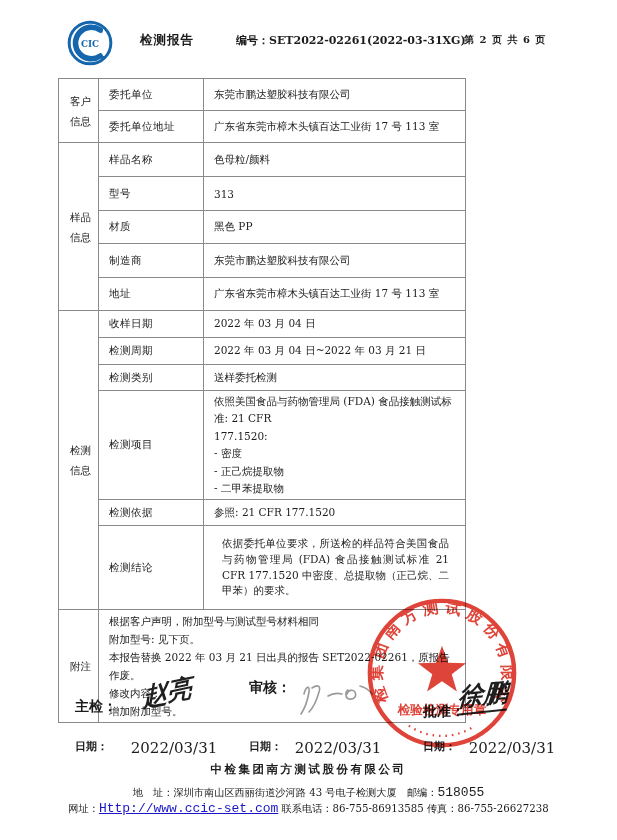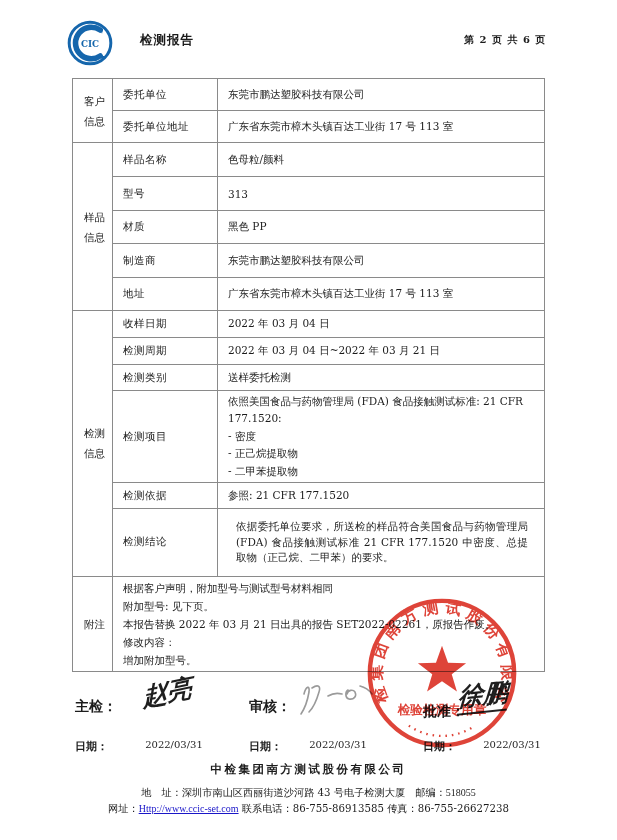--- a/index.html
+++ b/index.html
@@ -20,21 +20,21 @@
 
   
   .header{position:absolute;top:16px;left:58px;width:502px;height:54px;text-align:right;}
   .logo{position:absolute;left:4px;top:2px;width:56px;height:50px;}
   .doc-title{position:absolute;left:82px;top:16px;font-size:12.5px;font-weight:bold;letter-spacing:1px;}
   .report-no{position:absolute;left:178px;top:17px;font-size:11px;font-weight:bold;}
   .page-info{position:absolute;left:406px;top:17px;font-size:10px;font-weight:bold;word-spacing:2px;}
 
   
   table.report{
-    position:absolute;top:78px;left:72px;width:473px;
+    position:absolute;top:78px;left:58px;width:408px;
     border-collapse:collapse;table-layout:fixed;
     font-size:10.5px;
   }
   table.report td{
     border:1px solid var(--border_gray);
     vertical-align:middle;
     padding:2px 6px 2px 10px;
     overflow:hidden;
   }
   td.sec{
@@ -54,48 +54,49 @@
   .sig-label{position:absolute;font-size:14px;font-weight:bold;}
   .sig-name{
     position:absolute;font-size:25px;font-style:italic;font-weight:bold;
     color:#1e1e1e;white-space:nowrap;
     font-family:"DejaVu Serif","Liberation Serif",serif;
   }
   .sig-name.inspector{left:142px;top:676px;transform:rotate(-12deg) skewX(-8deg);}
   .sig-name.approver{left:458px;top:678px;transform:rotate(-6deg) skewX(-10deg);border-bottom:2px solid #222;}
   .sig-scribble{position:absolute;left:298px;top:680px;}
   .date-label{position:absolute;font-size:11px;font-weight:bold;top:739px;}
-  .date-value{position:absolute;font-size:10px;top:739px;width:96px;text-align:center;}
+  .date-value{position:absolute;font-size:15px;top:739px;width:96px;text-align:center;}
 
   
   .stamp{
     position:absolute;left:364px;top:595px;width:156px;height:156px;
     mix-blend-mode:multiply;opacity:0.92;pointer-events:none;
   }
 
   
   .footer{position:absolute;left:0;top:762px;width:617px;text-align:center;}
   .footer .company{font-size:11.5px;font-weight:bold;letter-spacing:2.5px;margin-bottom:8px;}
   .footer .line{font-size:10.2px;line-height:16px;}
-  .mono{font-family:Liberation Serif, serif;font-size:10px;}
+  .mono{font-family:Liberation Mono, monospace;font-size:13px;}
   a.url{color:var(--link_blue);text-decoration:underline;}
 </style>
 </head>
 <body>
 
 <div class="page">
 
   <div class="header">
     <svg class="logo" viewBox="0 0 60 54">
       <circle cx="30" cy="27" r="22.5" fill="none" stroke="var(--logo_blue)" stroke-width="3.2"></circle>
       <path d="M 41,13 A 17,17 0 1 0 41,41" fill="none" stroke="var(--logo_blue)" stroke-width="6" stroke-linecap="round"></path>
       <path d="M 41,13 l 3,-1 -1,5 z M 41,41 l 5,0 -3,4 z" fill="var(--logo_blue)"></path>
       <text x="30" y="31" text-anchor="middle" font-size="9.5" font-weight="bold" font-family="'DejaVu Serif','Liberation Serif',serif" fill="var(--logo_blue)">CIC</text>
     </svg>
     <div class="doc-title">检测报告</div>
+    <div class="report-no"><span>编号：</span><span>SET2022-02261(2022-03-31XG)</span></div>
     <div class="page-info">第 2 页 共 6 页</div>
   </div>
 
   <table class="report">
     <colgroup>
         <col style="width:40px">
         <col style="width:105px">
         <col>
       </colgroup>
     <tbody>
@@ -186,21 +187,21 @@
           <div>修改内容：</div>
           <div>增加附加型号。</div>
         </td>
       </tr>
     </tbody>
   </table>
 
   <div class="sig-label" style="left:75px;top:698px;">主检：</div>
   <div class="sig-name inspector">赵亮</div>
 
-  <div class="sig-label" style="left:249px;top:698px;">审核：</div>
+  <div class="sig-label" style="left:249px;top:679px;">审核：</div>
   <svg class="sig-scribble" width="80" height="36" viewBox="0 0 80 36">
     <path d="M6,14 c2,-8 6,-9 5,-2 c-1,6 -4,16 -8,22 M14,8 c6,-4 9,-2 7,4 c-2,7 -6,16 -10,20 M30,16 c5,-3 10,-3 14,-2 M50,10 c-3,2 -3,8 1,9 c5,1 8,-3 6,-7 c-2,-3 -7,-2 -8,2 M62,6 c4,1 9,4 12,8" fill="none" stroke="#9a9a9a" stroke-width="1.6" stroke-linecap="round"></path>
   </svg>
 
   <div class="sig-label" style="left:423px;top:703px;">批准：</div>
   <div class="sig-name approver">徐鹏</div>
 
   <div class="date-label" style="left:75px;">日期：</div>
   <div class="date-value" style="left:126px;">2022/03/31</div>
   <div class="date-label" style="left:249px;">日期：</div>

